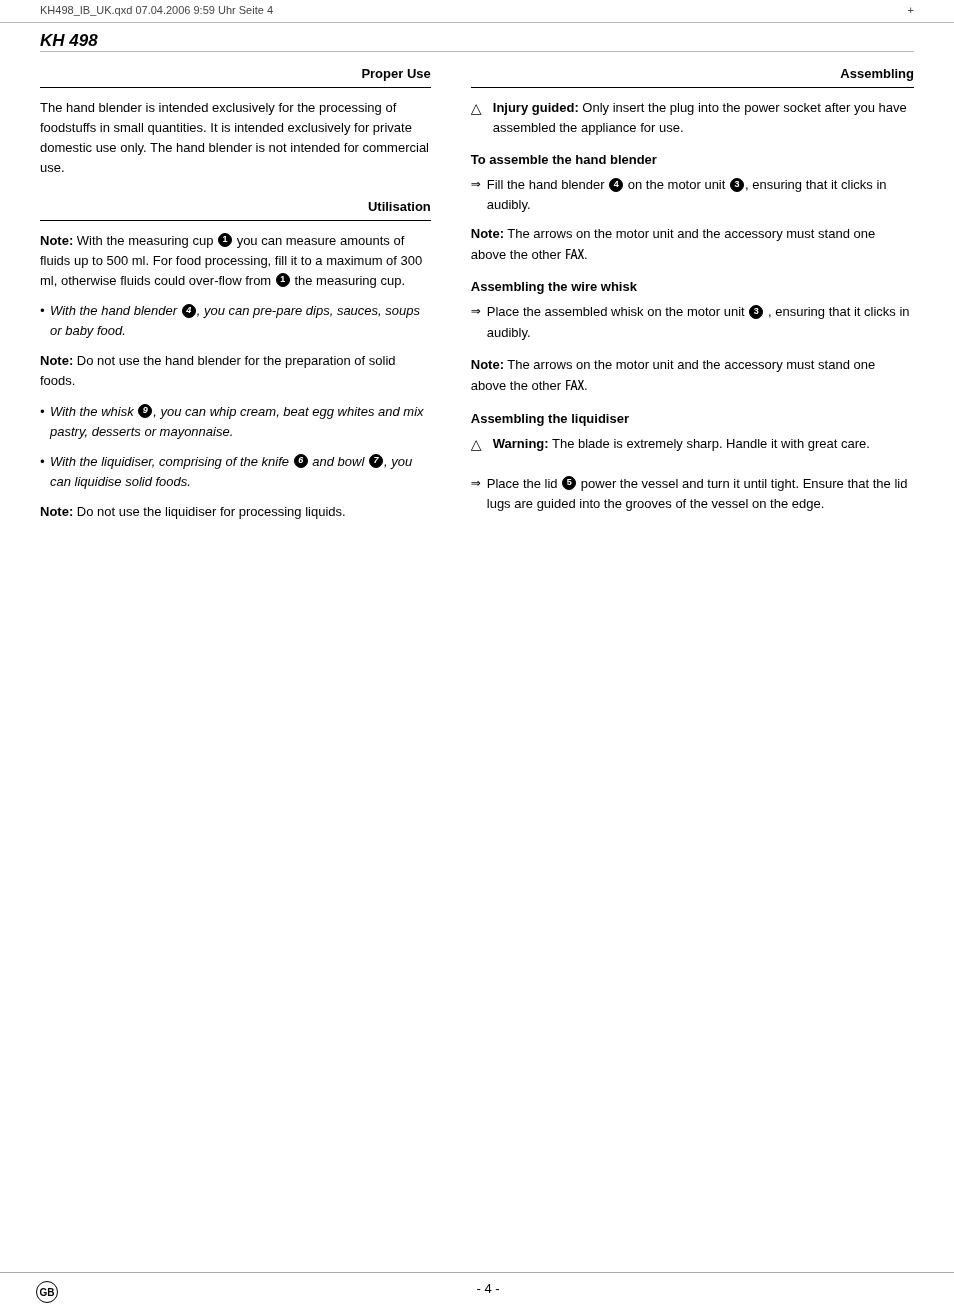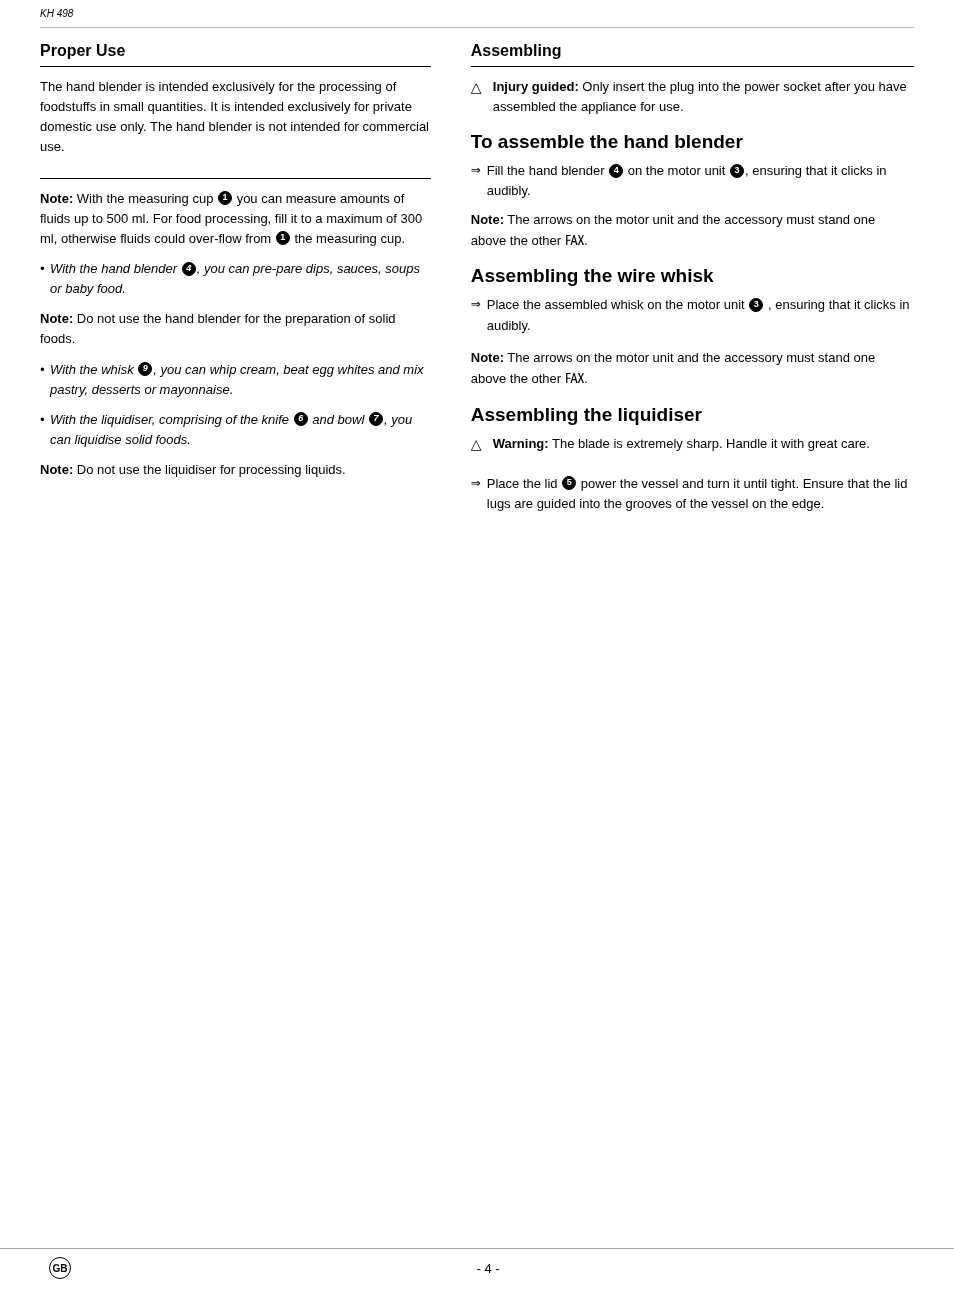--- a/index.html
+++ b/index.html
@@ -16,23 +16,24 @@
     .page-container {
       width: 954px;
       min-height: 1307px;
       padding: 0;
       position: relative;
       background: #fff;
     }
 
     .model-number {
       font-style: italic;
-      font-size: 10px;
+      font-size: 17px;
       padding: 8px 40px 0 40px;
-      margin-bottom: 8px;
+      margin-bottom: 0;
+      font-weight: bold;
     }
 
     
     .content-area {
       display: flex;
       flex-direction: row;
       padding: 0 40px;
       margin-top: 10px;
     }
 
@@ -42,35 +43,36 @@
     }
 
     .right-column {
       width: 53%;
       padding-left: 20px;
       border-left: none;
     }
 
     
     .section-title {
-      font-size: 16px;
+      font-size: 13px;
       font-weight: bold;
       margin-bottom: 6px;
       margin-top: 4px;
+      text-align: right;
     }
 
     .section-divider {
       border-top: 1px solid #000;
       margin-bottom: 10px;
       margin-top: 2px;
     }
 
     .subsection-title {
       font-weight: bold;
-      font-size: 19px;
+      font-size: 13px;
       margin-bottom: 8px;
       margin-top: 10px;
     }
 
     p {
       font-size: 13px;
       line-height: 1.55;
       margin-bottom: 10px;
     }
 
@@ -150,26 +152,25 @@
     }
 
     .util-section-gap {
       margin-top: 20px;
       margin-bottom: 4px;
     }
 
     
     .footer {
       position: absolute;
-      bottom: 28px;
+      bottom: 4px;
       left: 0;
       right: 0;
       display: flex;
-      align-items: center;
-      padding: 0 49px;
+      padding: 0 36px;
       border-top: 1px solid #aaa;
       padding-top: 8px;
     }
     .footer-gb {
       border: 1px solid #000;
       border-radius: 50%;
       width: 22px;
       height: 22px;
       display: flex;
       align-items: center;
@@ -200,38 +201,43 @@
       border-top: 1px solid #bbb;
       margin: 0 40px;
     }
 
   </style>
 </head>
 <body>
 
 <div class="page-container">
 
+  <div class="page-top-header">
+    <span>KH498_IB_UK.qxd   07.04.2006   9:59 Uhr   Seite 4</span>
+    <span>+</span>
+  </div>
 
   <div class="model-number">
     <em>KH 498</em>
   </div>
 
   <div class="page-header-line"></div>
 
   <div class="content-area">
 
     <div class="left-column">
 
       <div class="section-gap">
         <div class="section-title">Proper Use</div>
         <div class="section-divider"></div>
         <p>The hand blender is intended exclusively for the processing of foodstuffs in small quantities. It is intended exclusively for private domestic use only. The hand blender is not intended for commercial use.</p>
       </div>
 
       <div class="util-section-gap">
+        <div class="section-title">Utilisation</div>
         <div class="section-divider"></div>
 
         <p>
           <span class="note-bold">Note:</span><span> With the measuring cup </span><span class="num-badge">1</span><span> you can measure amounts of fluids up to 500 ml. For food processing, fill it to a maximum of 300 ml, otherwise fluids could over-flow from </span><span class="num-badge">1</span><span> the measuring cup.</span>
         </p>
 
         <div class="bullet-item">
           <span>With the hand blender </span><span class="num-badge">4</span><span>, you can pre-pare dips, sauces, soups or baby food.</span>
         </div>
 

